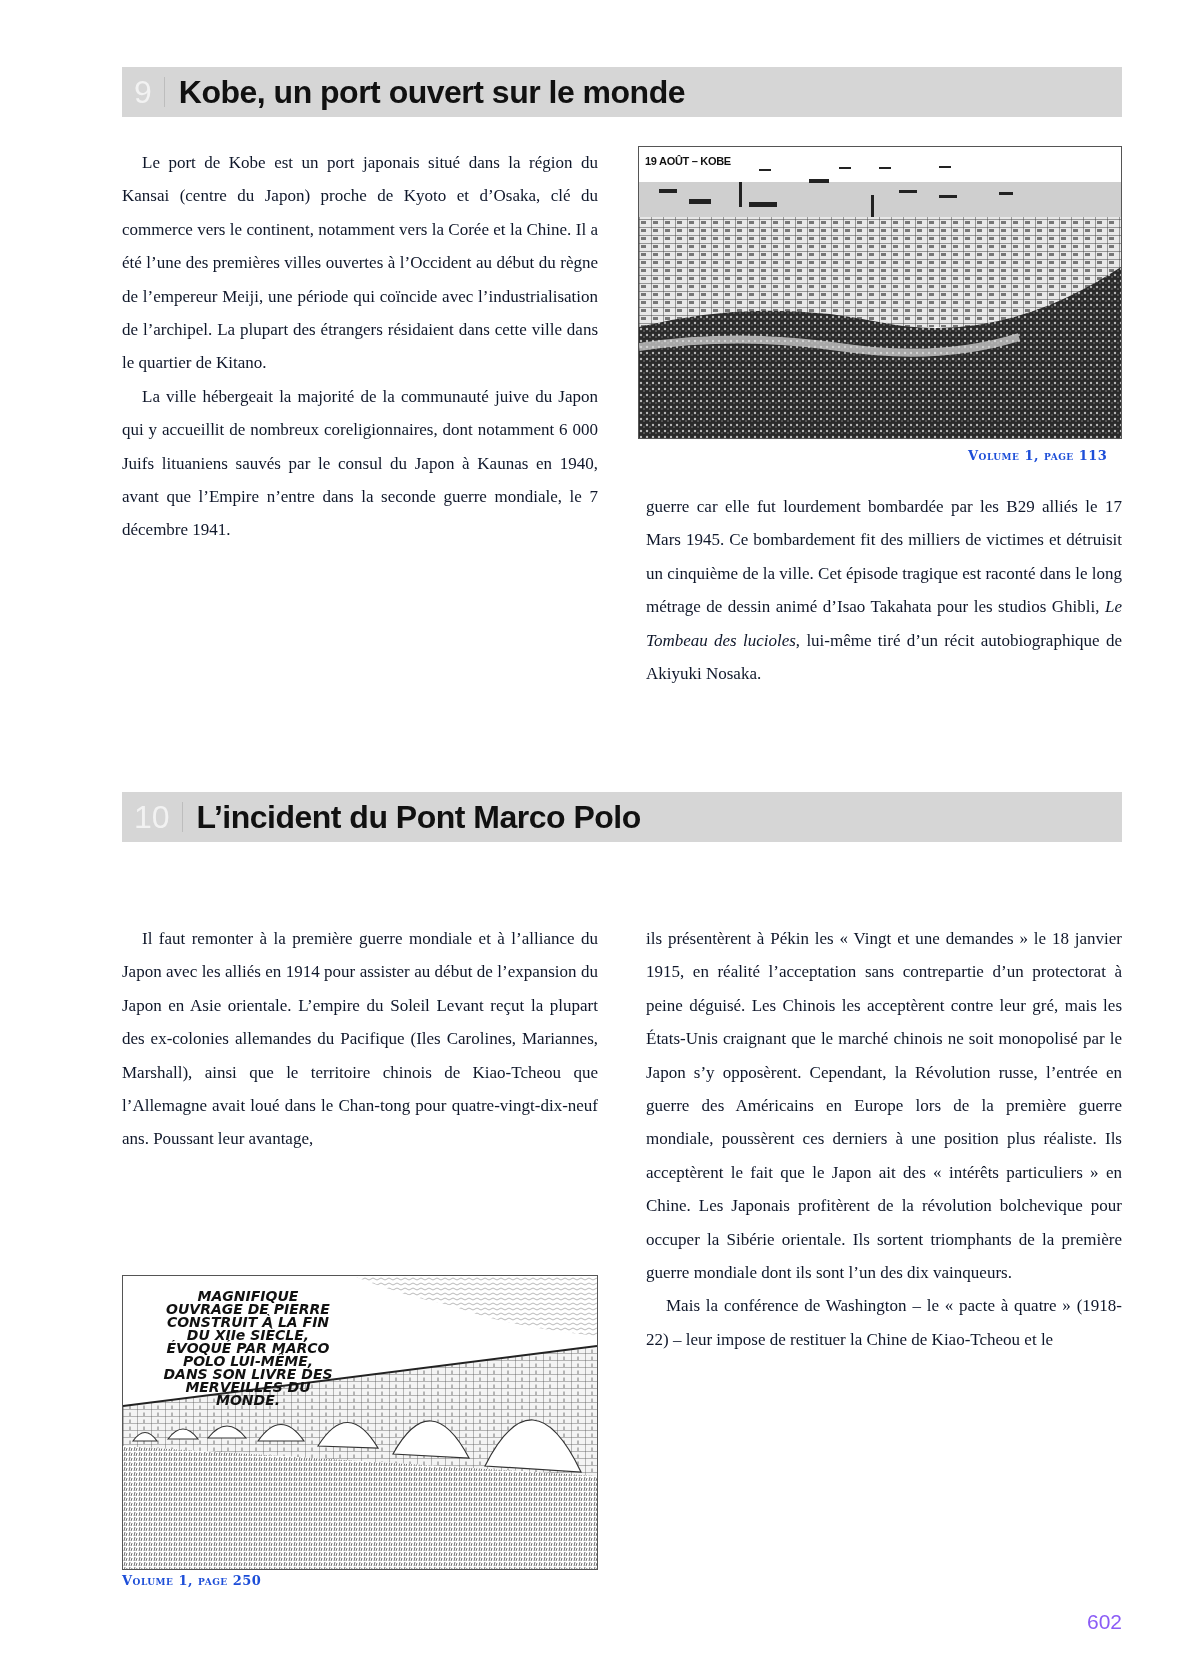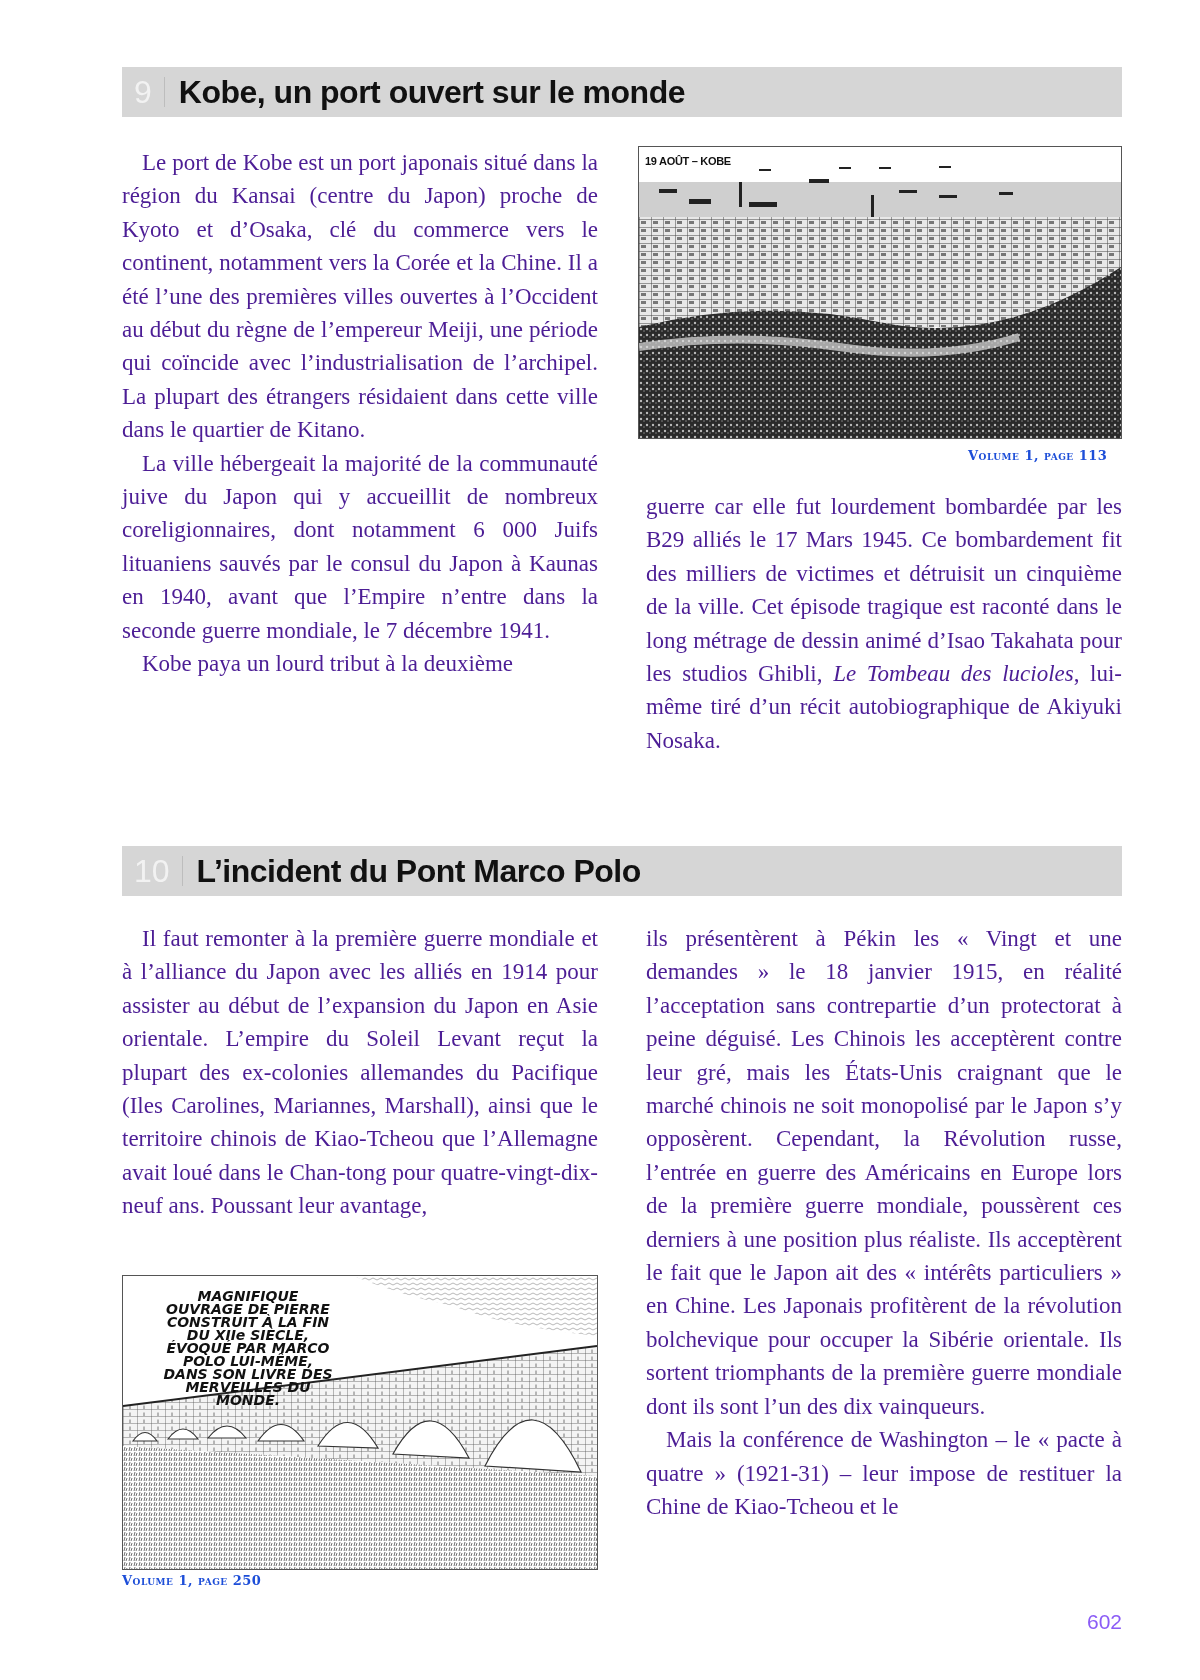--- a/index.html
+++ b/index.html
@@ -18,22 +18,22 @@
     .section-header .sep {
       width: 1px; height: 30px; background: #bdbdbd; margin: 0 14px 0 12px;
     }
     .section-header .title {
       font-size: 32px; font-weight: bold; color: #111; letter-spacing: -0.5px;
       font-family: "Liberation Sans", sans-serif;
     }
 
     .col {
       position: absolute; width: 476px;
-      font-family: "Liberation Serif", serif; font-size: 23px; line-height: 33.4px;
-      text-align: justify; color: #4c1d95;
+      font-family: "Liberation Serif", serif; font-size: 17px; line-height: 33.4px;
+      text-align: justify; color: #0f172a;
     }
     .col p { margin: 0; text-indent: 20px; hyphens: auto; }
     .col p.noindent { text-indent: 0; }
     .col em { font-style: italic; }
 
     .figure {
       position: absolute; border: 1px solid #555; overflow: hidden; background: #fff;
     }
     .caption {
       position: absolute; font-family: "DejaVu Serif", serif; font-size: 13px;
@@ -59,21 +59,20 @@
 
   <div class="section-header" style="top:67px;">
     <span class="num">9</span>
     <span class="sep"></span>
     <span class="title">Kobe, un port ouvert sur le monde</span>
   </div>
 
   <div class="col" style="left:122px; top:146px;">
     <p>Le port de Kobe est un port japonais situé dans la région du Kansai (centre du Japon) proche de Kyoto et d’Osaka, clé du commerce vers le continent, notamment vers la Corée et la Chine. Il a été l’une des premières villes ouvertes à l’Occident au début du règne de l’empereur Meiji, une période qui coïncide avec l’industrialisation de l’archipel. La plupart des étrangers résidaient dans cette ville dans le quartier de Kitano.</p>
     <p>La ville hébergeait la majorité de la communauté juive du Japon qui y accueillit de nombreux coreligionnaires, dont notamment 6 000 Juifs lituaniens sauvés par le consul du Japon à Kaunas en 1940, avant que l’Empire n’entre dans la seconde guerre mondiale, le 7 décembre 1941.</p>
-    <p>Kobe paya un lourd tribut à la deuxième</p>
   </div>
 
   <div class="figure" style="left:638px; top:146px; width:482px; height:291px;">
     <svg width="482" height="291" viewBox="0 0 482 291">
       <defs>
         <pattern id="grid" width="12" height="8" patternUnits="userSpaceOnUse">
           <rect width="12" height="8" fill="#e8e8e8"></rect>
           <path d="M0 0 H12 M0 0 V8" stroke="#444" stroke-width="1"></path>
           <rect x="2" y="2" width="5" height="3" fill="#777"></rect>
         </pattern>
@@ -105,21 +104,21 @@
       <path d="M0 200 Q100 185 200 200 T380 190" stroke="#ddd" stroke-width="8" fill="none" opacity="0.7"></path>
     </svg>
     <span class="panel-label">19 AOÛT – KOBE</span>
   </div>
   <div class="caption" style="left:968px; top:448px;">Volume 1, page 113</div>
 
   <div class="col" style="left:646px; top:490px;">
     <p class="noindent"><span>guerre car elle fut lourdement bombardée par les B29 alliés le 17 Mars 1945. Ce bombardement fit des milliers de victimes et détruisit un cinquième de la ville. Cet épisode tragique est raconté dans le long métrage de dessin animé d’Isao Takahata pour les studios Ghibli, </span><em>Le Tombeau des lucioles</em><span>, lui-même tiré d’un récit autobiographique de Akiyuki Nosaka.</span></p>
   </div>
 
-  <div class="section-header" style="top:846px;">
+  <div class="section-header" style="top:792px;">
     <span class="num">10</span>
     <span class="sep"></span>
     <span class="title">L’incident du Pont Marco Polo</span>
   </div>
 
   <div class="col" style="left:122px; top:922px;">
     <p>Il faut remonter à la première guerre mondiale et à l’alliance du Japon avec les alliés en 1914 pour assister au début de l’expansion du Japon en Asie orientale. L’empire du Soleil Levant reçut la plupart des ex-colonies allemandes du Pacifique (Iles Carolines, Mariannes, Marshall), ainsi que le territoire chinois de Kiao-Tcheou que l’Allemagne avait loué dans le Chan-tong pour quatre-vingt-dix-neuf ans. Poussant leur avantage,</p>
   </div>
 
   <div class="figure" style="left:122px; top:1275px; width:474px; height:293px;">
@@ -152,17 +151,17 @@
       </g>
       <path d="M0 130 L474 70" stroke="#222" stroke-width="2"></path>
       <path d="M0 170 L474 200 L474 293 L0 293 Z" fill="url(#grass)"></path>
     </svg>
     <div class="bubble-text" style="left:40px; top:14px; width:170px;">MAGNIFIQUE OUVRAGE DE PIERRE CONSTRUIT À LA FIN DU XIIe SIÈCLE, ÉVOQUÉ PAR MARCO POLO LUI-MÊME, DANS SON LIVRE DES MERVEILLES DU MONDE.</div>
   </div>
   <div class="caption" style="left:122px; top:1573px;">Volume 1, page 250</div>
 
   <div class="col" style="left:646px; top:922px;">
     <p class="noindent">ils présentèrent à Pékin les « Vingt et une demandes » le 18 janvier 1915, en réalité l’acceptation sans contrepartie d’un protectorat à peine déguisé. Les Chinois les acceptèrent contre leur gré, mais les États-Unis craignant que le marché chinois ne soit monopolisé par le Japon s’y opposèrent. Cependant, la Révolution russe, l’entrée en guerre des Américains en Europe lors de la première guerre mondiale, poussèrent ces derniers à une position plus réaliste. Ils acceptèrent le fait que le Japon ait des « intérêts particuliers » en Chine. Les Japonais profitèrent de la révolution bolchevique pour occuper la Sibérie orientale. Ils sortent triomphants de la première guerre mondiale dont ils sont l’un des dix vainqueurs.</p>
-    <p>Mais la conférence de Washington – le « pacte à quatre » (1921-31) – leur impose de restituer la Chine de Kiao-Tcheou et le</p>
+    <p>Mais la conférence de Washington – le « pacte à quatre » (1918-22) – leur impose de restituer la Chine de Kiao-Tcheou et le</p>
   </div>
 
   <div class="page-number">602</div>
 </div>
 
 </body></html>

